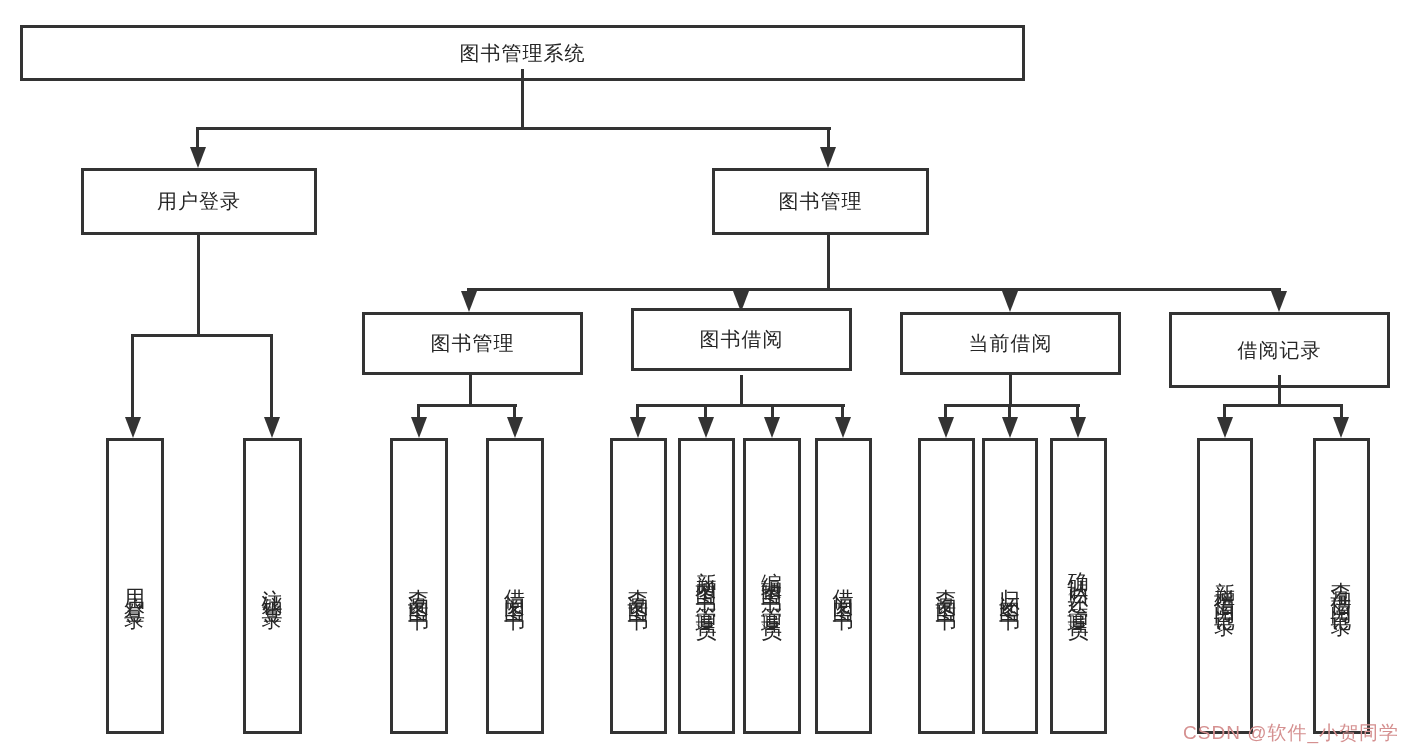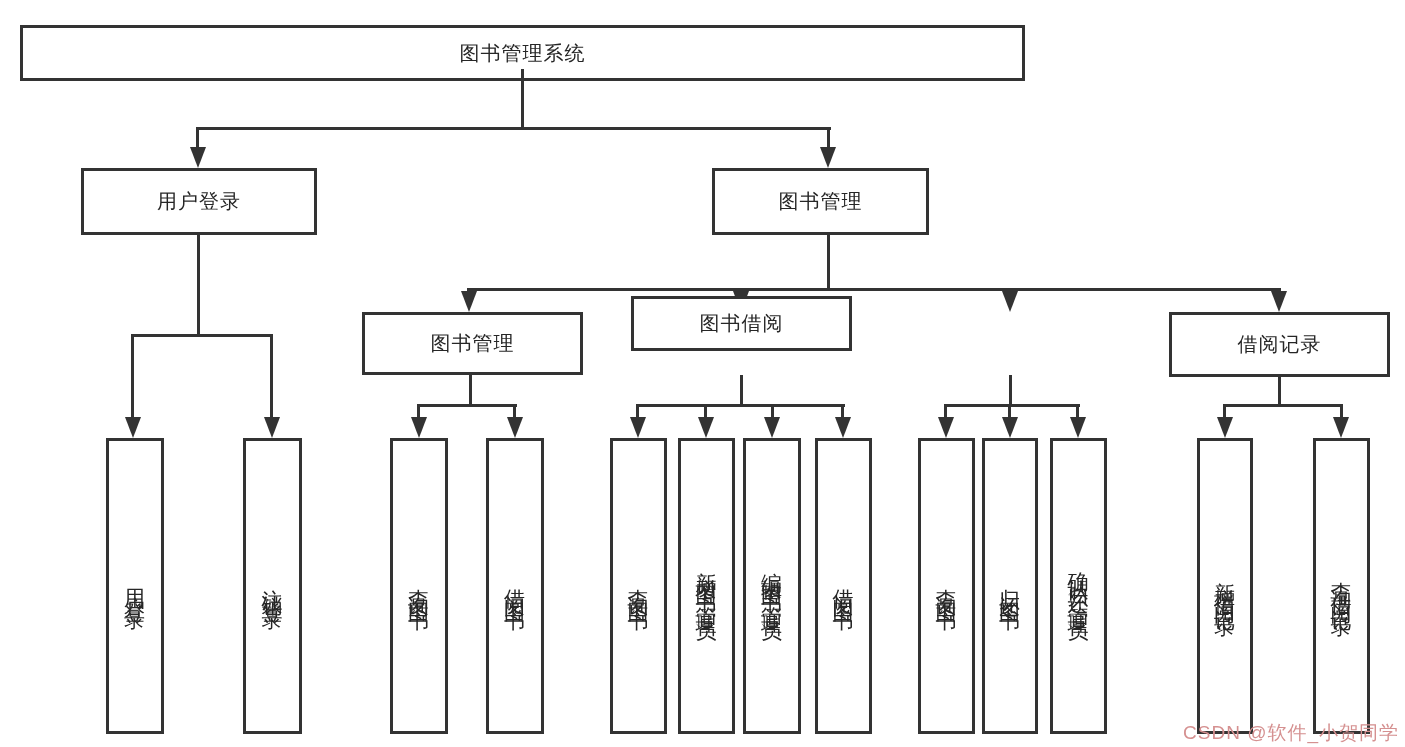--- a/index.html
+++ b/index.html
@@ -88,24 +88,27 @@
   <div class="vl" style="left:827px;top:234px;height:57px;"></div>
   <div class="hl" style="left:467px;top:288px;width:814px;"></div>
   <div class="arr" style="left:461px;top:291px;"></div>
   <div class="arr" style="left:733px;top:291px;"></div>
   <div class="arr" style="left:1002px;top:291px;"></div>
   <div class="arr" style="left:1271px;top:291px;"></div>
 
   <div class="node" style="left:362px;top:312px;width:221px;height:63px;">
     <span>图书管理</span>
   </div>
-  <div class="node" style="left:631px;top:296px;width:221px;height:55px;">
+  <div class="node" style="left:631px;top:308px;width:221px;height:63px;">
     <span>图书借阅</span>
   </div>
-  <div class="node" style="left:1169px;top:312px;width:221px;height:65px;">
+  <div class="node" style="left:900px;top:312px;width:221px;height:63px;">
+    <span>当前借阅</span>
+  </div>
+  <div class="node" style="left:1169px;top:312px;width:221px;height:76px;">
     <span>借阅记录</span>
   </div>
 
   <div class="vl" style="left:469px;top:375px;height:32px;"></div>
   <div class="vl" style="left:740px;top:375px;height:32px;"></div>
   <div class="vl" style="left:1009px;top:375px;height:32px;"></div>
   <div class="vl" style="left:1278px;top:375px;height:32px;"></div>
 
   <div class="hl" style="left:417px;top:404px;width:100px;"></div>
   <div class="hl" style="left:636px;top:404px;width:209px;"></div>

